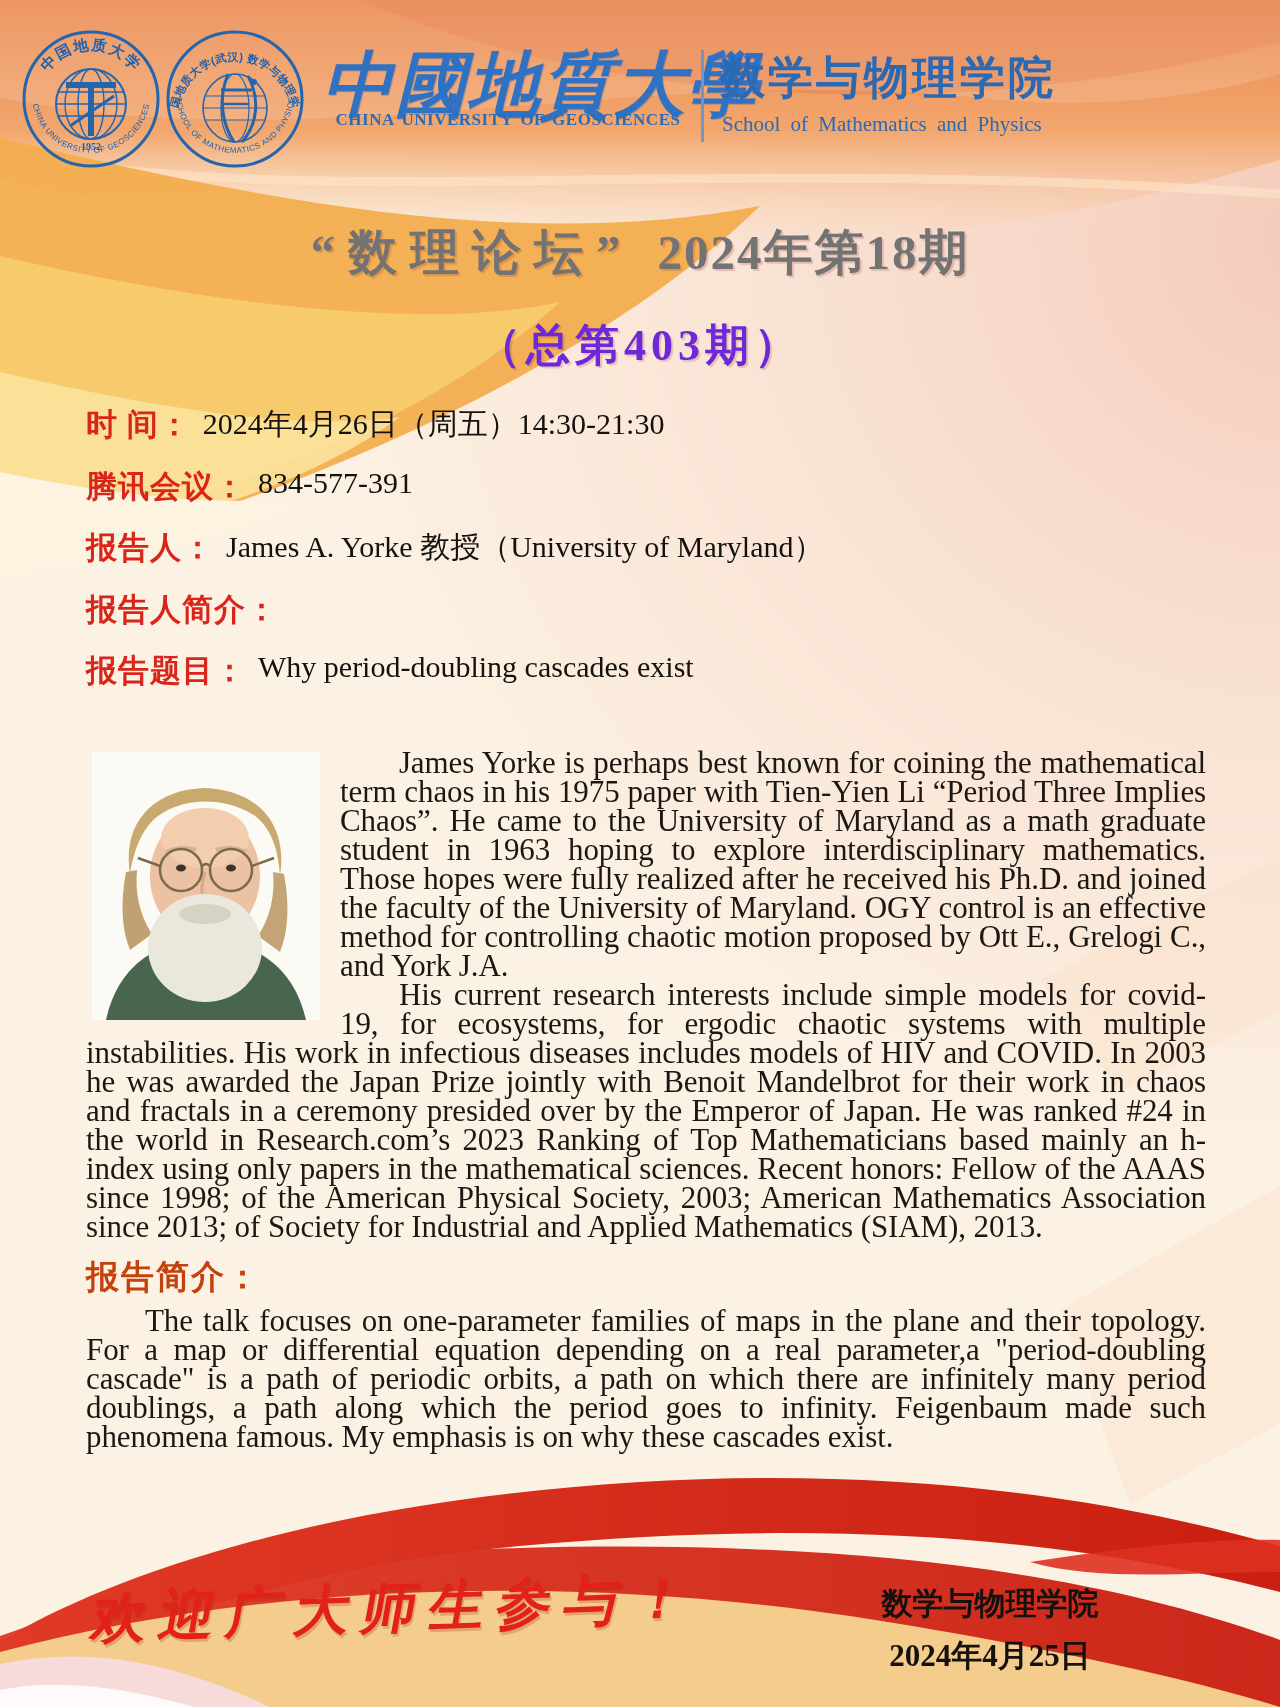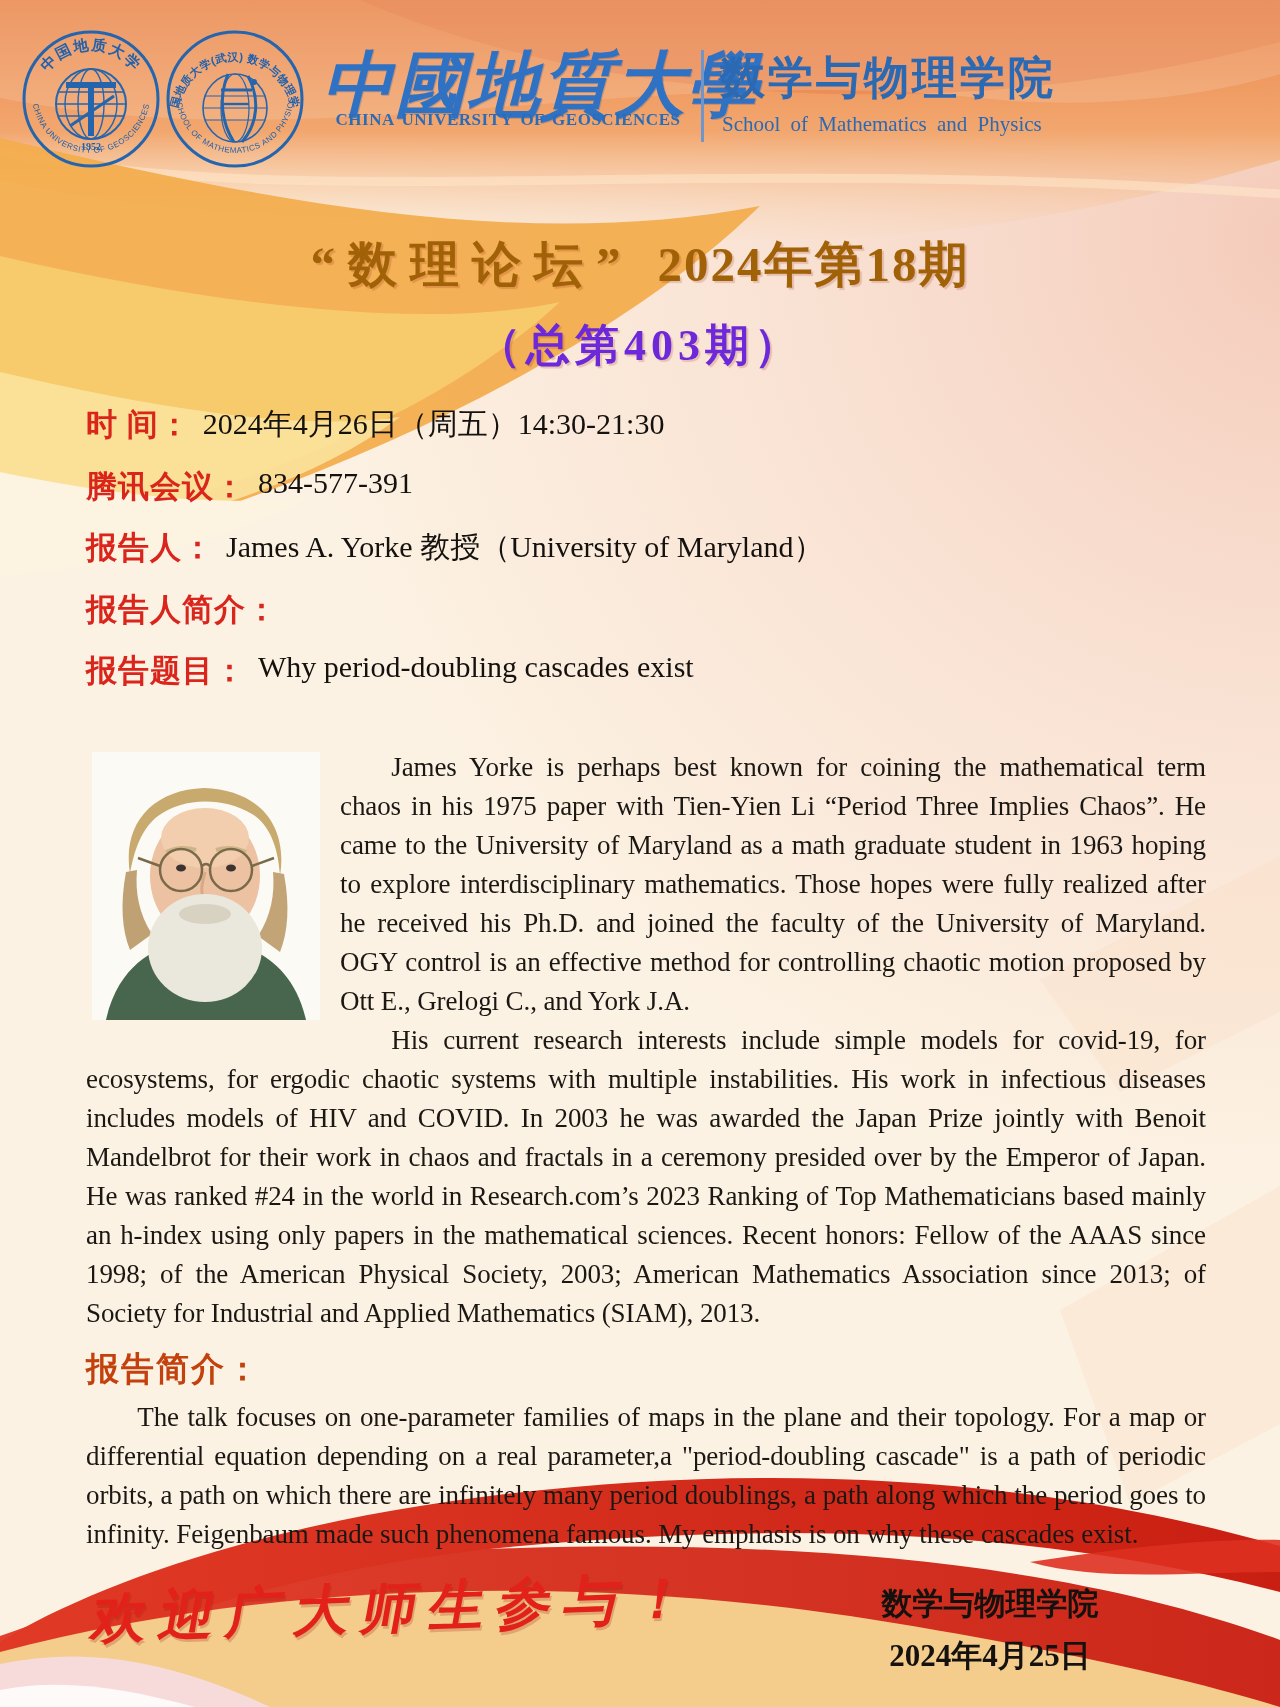--- a/index.html
+++ b/index.html
@@ -37,43 +37,43 @@
     font-family:"Liberation Sans","DejaVu Sans",sans-serif;
     font-size:45px;font-weight:bold;color:#2b69b3;letter-spacing:3px;white-space:nowrap;
   }
   .school-en{
     position:absolute;left:722px;top:112px;
     font-size:21px;color:#2b69b3;word-spacing:5px;white-space:nowrap;
   }
 
   
   .title-main{
-    position:absolute;left:0;top:232px;width:100%;margin:0;text-align:center;
-    font-size:49px;font-weight:bold;color:#a16207;white-space:nowrap;
+    position:absolute;left:0;top:220px;width:100%;margin:0;text-align:center;
+    font-size:49px;font-weight:bold;color:#737373;white-space:nowrap;
     text-shadow:2px 2px 1px rgba(140,20,10,.18);
   }
   .title-main .t1{letter-spacing:13px;}
   .title-main .t2{margin-left:24px;letter-spacing:2px;}
   .title-sub{
     position:absolute;left:0;top:316px;width:100%;text-align:center;
     font-size:44px;font-weight:bold;color:#6d28d9;letter-spacing:5px;
     text-shadow:2px 2px 1px rgba(140,20,10,.18);
   }
 
   
   .info{position:absolute;left:86px;top:404px;width:1120px;}
   .info-row{height:61.5px;display:flex;align-items:flex-start;}
   .info-label{font-size:31px;font-weight:bold;color:#d9251c;white-space:nowrap;letter-spacing:1px;}
   .info-value{font-size:30px;color:#14110e;margin-left:12px;white-space:nowrap;}
   .bio-heading{font-size:31px;font-weight:bold;color:#d9251c;letter-spacing:1px;}
 
   
   .flow{position:absolute;left:86px;top:748px;width:1120px;}
   .photo{float:left;width:228px;height:268px;margin:4px 20px 6px 6px;}
-  .body-text{margin:0;font-size:27px;line-height:39px;text-align:justify;color:#1b1814;letter-spacing:-0.1px;}
+  .body-text{margin:0;font-size:31px;line-height:29px;text-align:justify;color:#1b1814;letter-spacing:-0.1px;}
   .indent{text-indent:1.9em;}
   .section-heading{margin:14px 0 6px;font-size:33px;font-weight:bold;color:#c2410c;letter-spacing:2px;}
 
   
   .welcome{
     position:absolute;left:86px;top:1582px;
     font-size:55px;font-weight:bold;color:#e2221a;letter-spacing:12px;white-space:nowrap;
     transform:skewX(-12deg) rotate(-2deg);transform-origin:left bottom;
     text-shadow:2px 3px 0 rgba(150,25,10,.22);
   }

